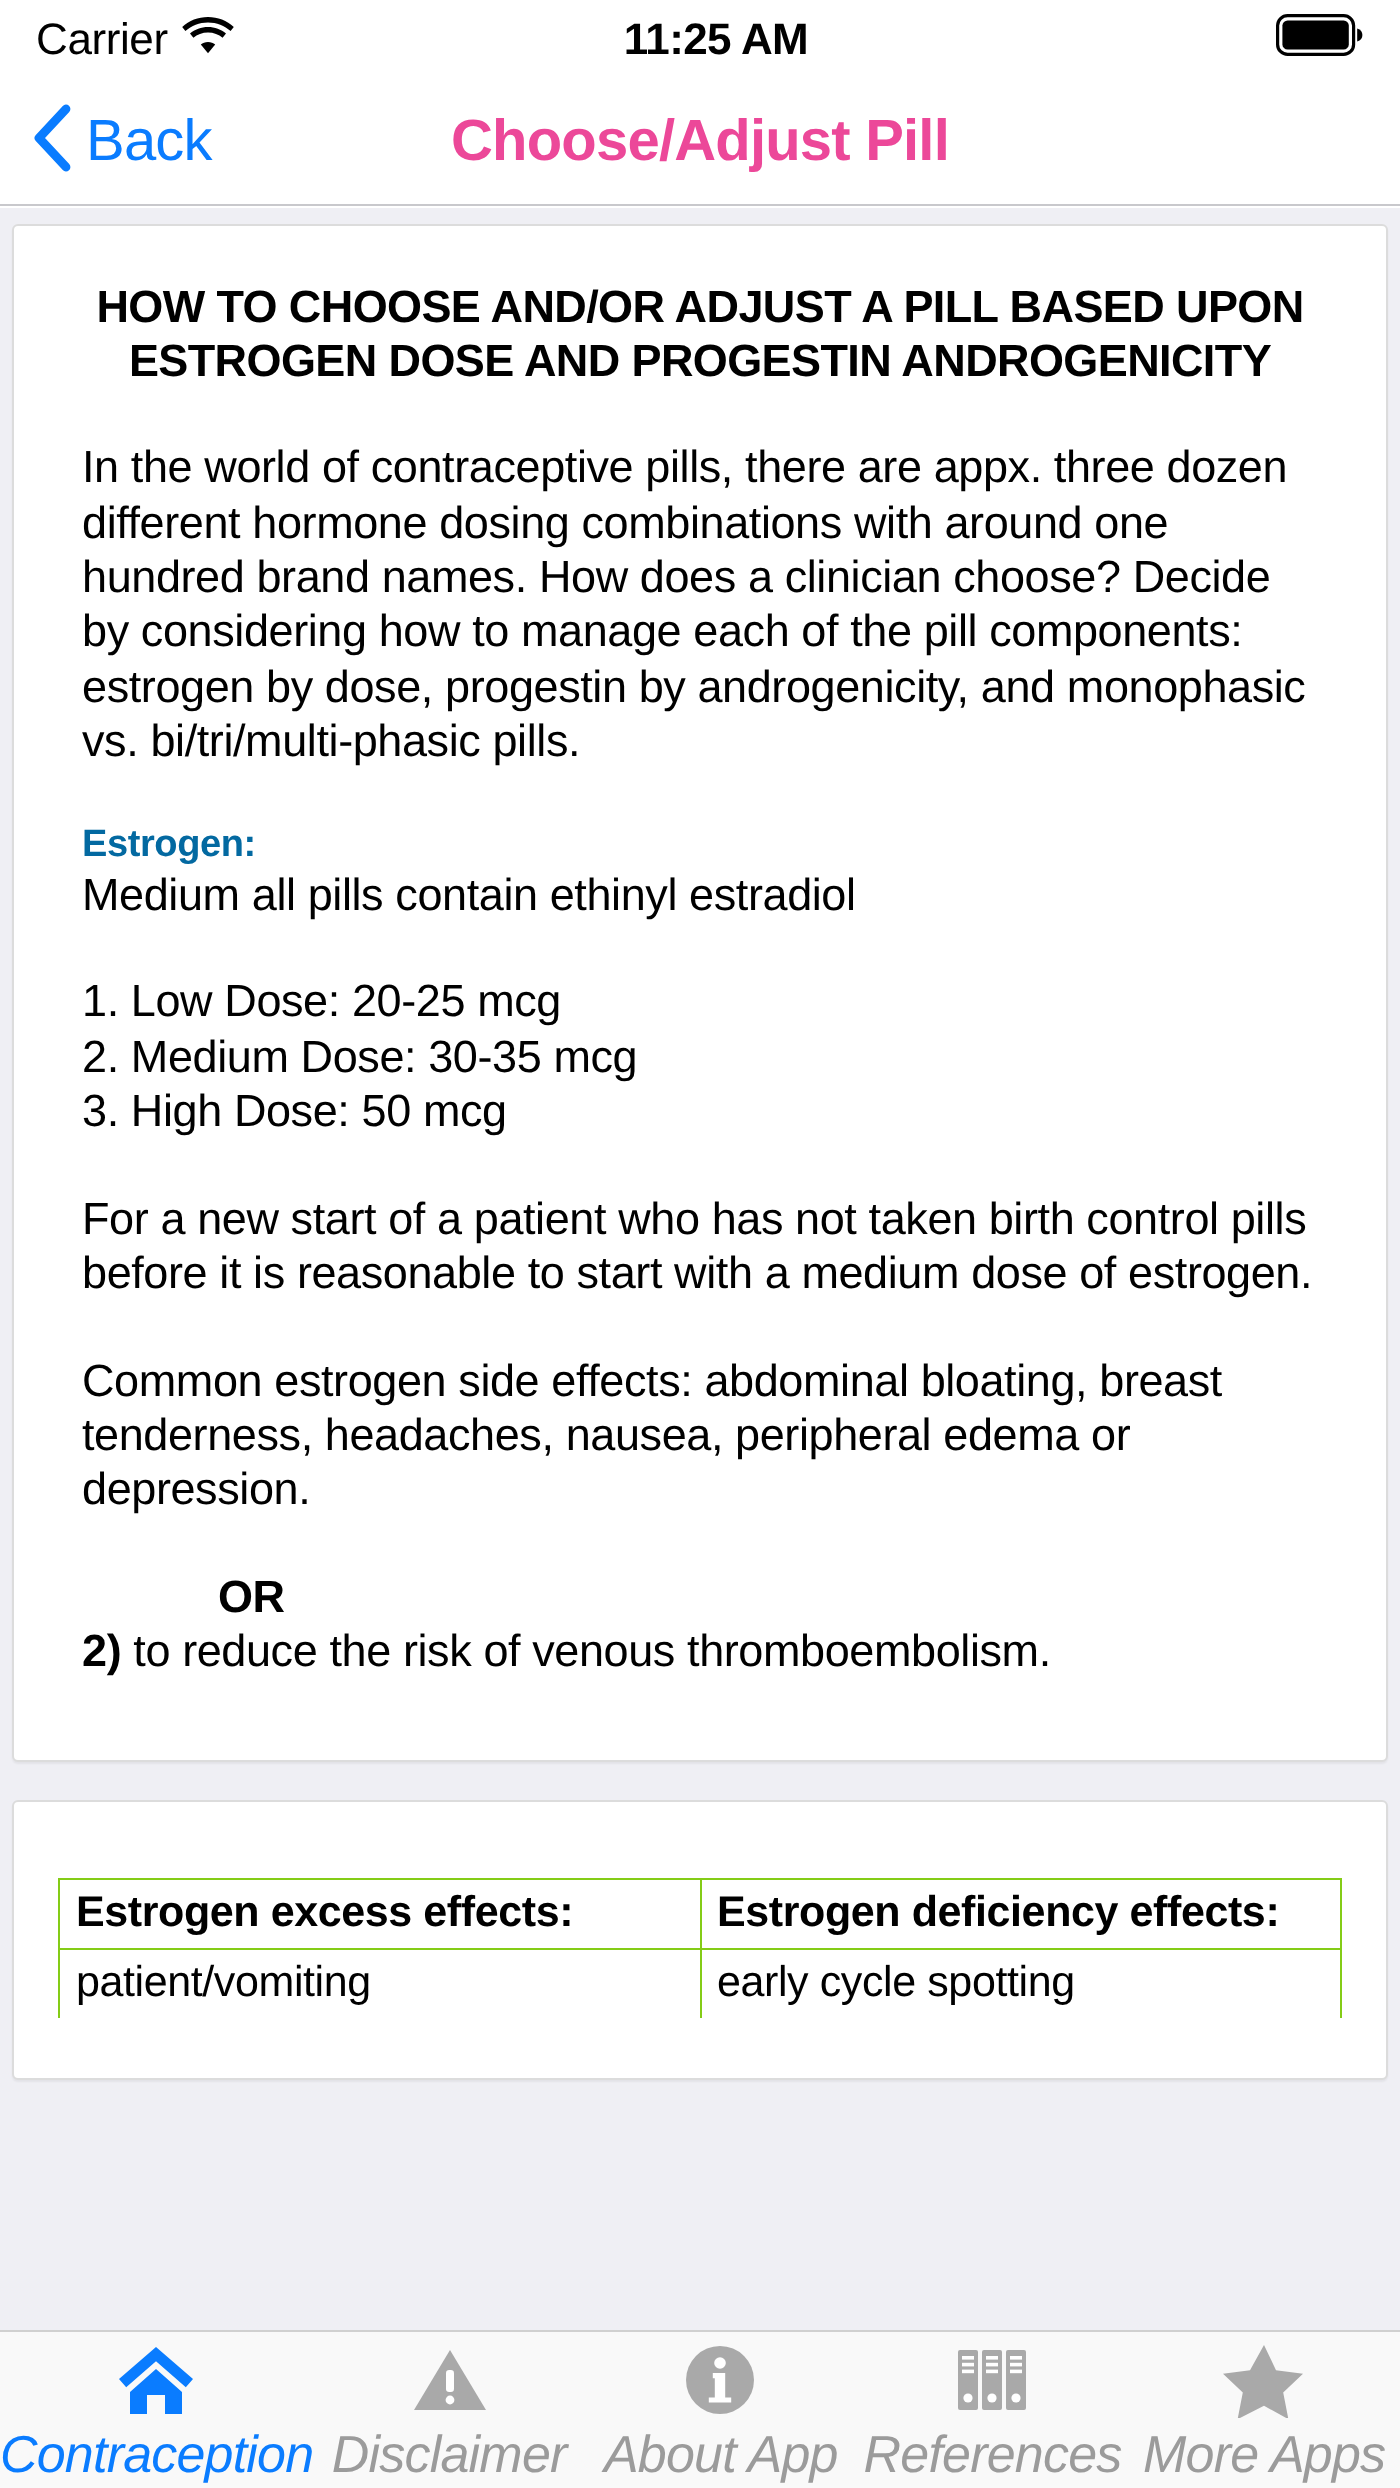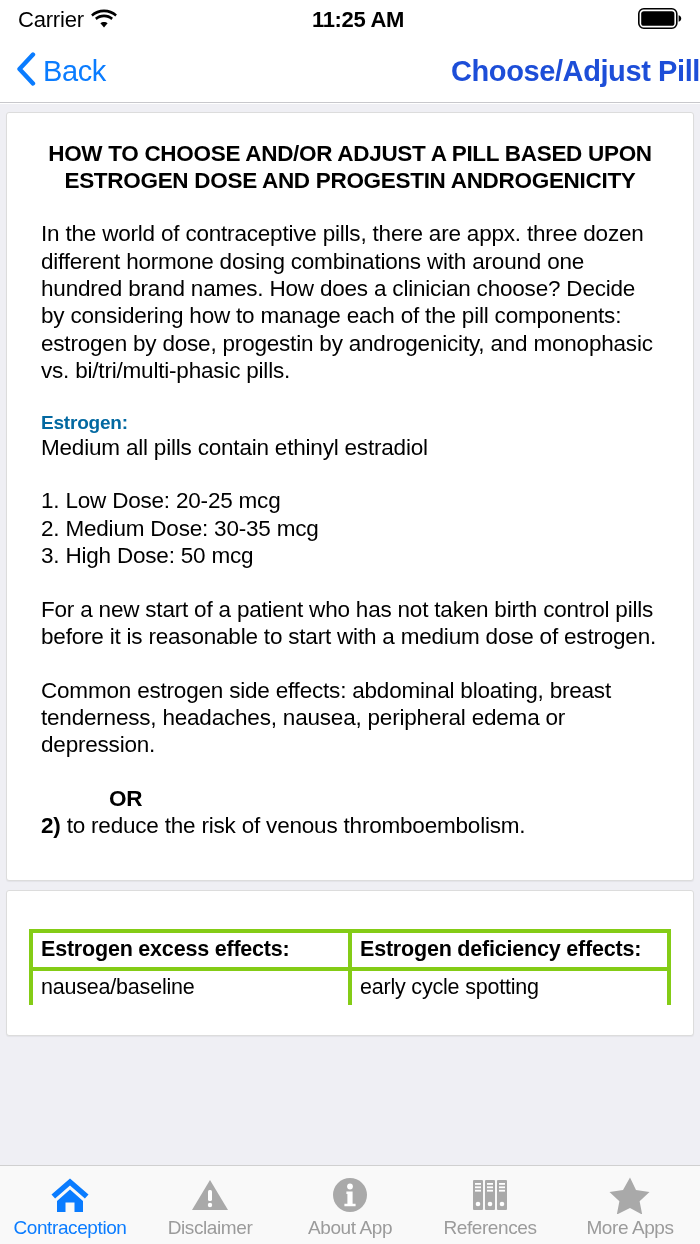--- a/index.html
+++ b/index.html
@@ -73,24 +73,24 @@
   }
   .chevron-left { display: block; }
   #back-label {
     font-size: 29px;
     color: #0a7cff;
     letter-spacing: -0.4px;
   }
   #nav-title {
     position: absolute;
     left: 0; right: 0;
-    text-align: right;
+    text-align: center;
     font-size: 29px;
     font-weight: bold;
-    color: #1d4ed8;
+    color: #ec4899;
     letter-spacing: -0.4px;
     pointer-events: none;
   }
 
   
   #content-area {
     position: absolute;
     top: 104px;
     left: 0;
     right: 0;
@@ -102,21 +102,21 @@
 
   .card {
     background: #ffffff;
     border: 1px solid #dcdcdc;
     border-radius: 3px;
     box-shadow: 0 1px 1px rgba(0,0,0,0.05);
   }
 
   #article-card {
     padding: 28px 34px 40px 34px;
-    margin-bottom: 9px;
+    margin-bottom: 19px;
   }
 
   #table-card {
     padding: 38px 22px 30px 22px;
   }
 
   
   #doc-title {
     text-align: center;
     font-weight: bold;
@@ -162,21 +162,21 @@
   .num-marker { font-weight: bold; }
 
   
   #effects-table {
     border-collapse: collapse;
     width: 100%;
     table-layout: fixed;
   }
   #effects-table th,
   #effects-table td {
-    border: 4px solid #84cc16;
+    border: 1px solid #84cc16;
     padding: 3px 8px 5px 8px;
     text-align: left;
     vertical-align: top;
     font-size: 21.5px;
     line-height: 1.22;
     color: #000;
     letter-spacing: -0.2px;
   }
   #effects-table th {
     font-weight: bold;
@@ -205,23 +205,24 @@
     cursor: pointer;
     padding-top: 4px;
   }
   .tab-icon {
     height: 38px;
     display: flex;
     align-items: center;
     justify-content: center;
   }
   .tab-label {
-    font-size: 19px;
+    font-size: 26px;
     letter-spacing: -0.4px;
     color: #9b9b9b;
+    font-style: italic;
   }
   .tab-item.active .tab-label { color: #0a7cff; }
 </style>
 </head>
 <body>
 
 <div id="status-bar">
   <div id="status-left">
     <span id="carrier-label">Carrier</span>
     <span class="wifi-icon">
@@ -289,21 +290,21 @@
   <div id="table-card" class="card">
     <table id="effects-table">
       <thead>
         <tr>
           <th>Estrogen excess effects:</th>
           <th>Estrogen deficiency effects:</th>
         </tr>
       </thead>
       <tbody>
         <tr>
-          <td>nausea/baseline</td>
+          <td>patient/vomiting</td>
           <td>early cycle spotting</td>
         </tr>
 
       </tbody>
     </table>
   </div>
 
 </div>
 
 <div id="tab-bar">

